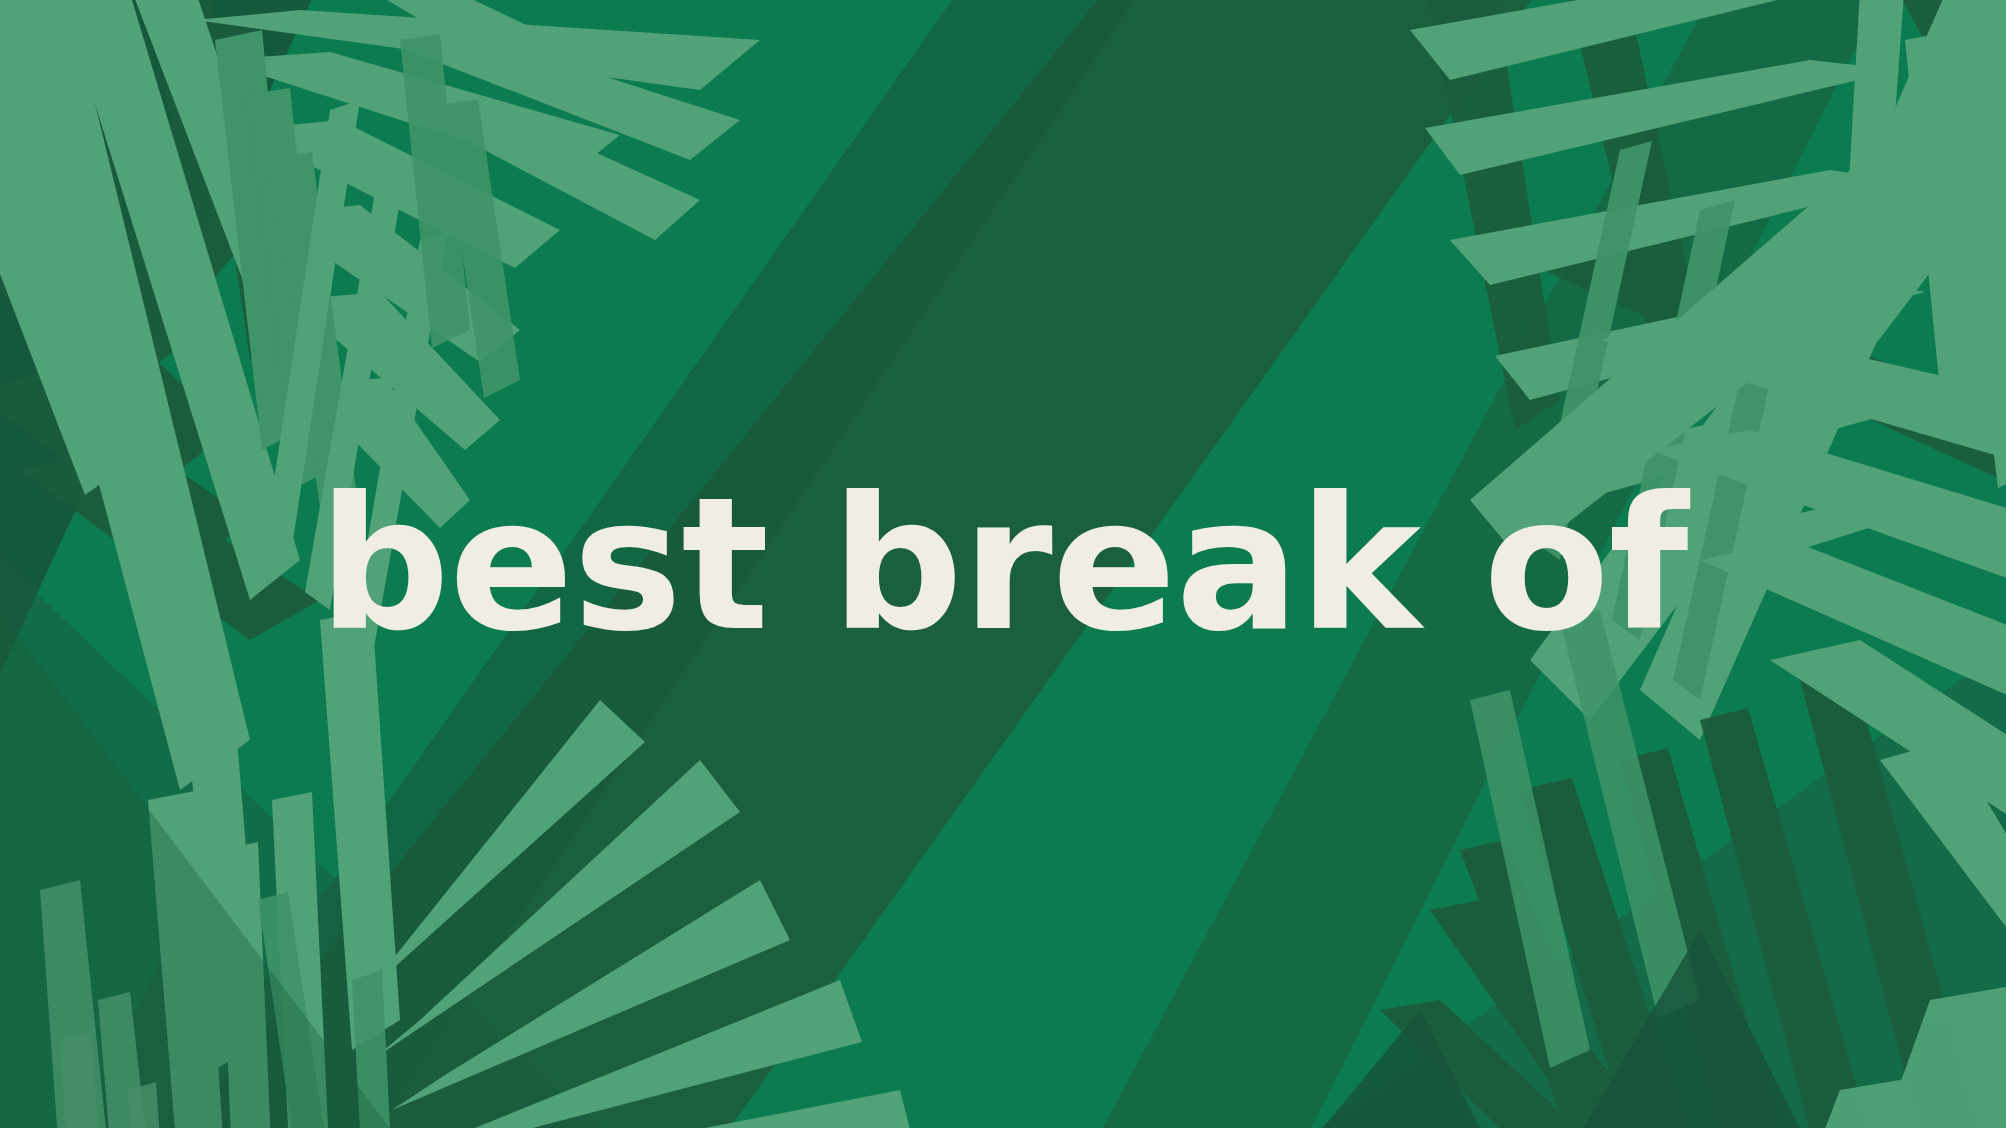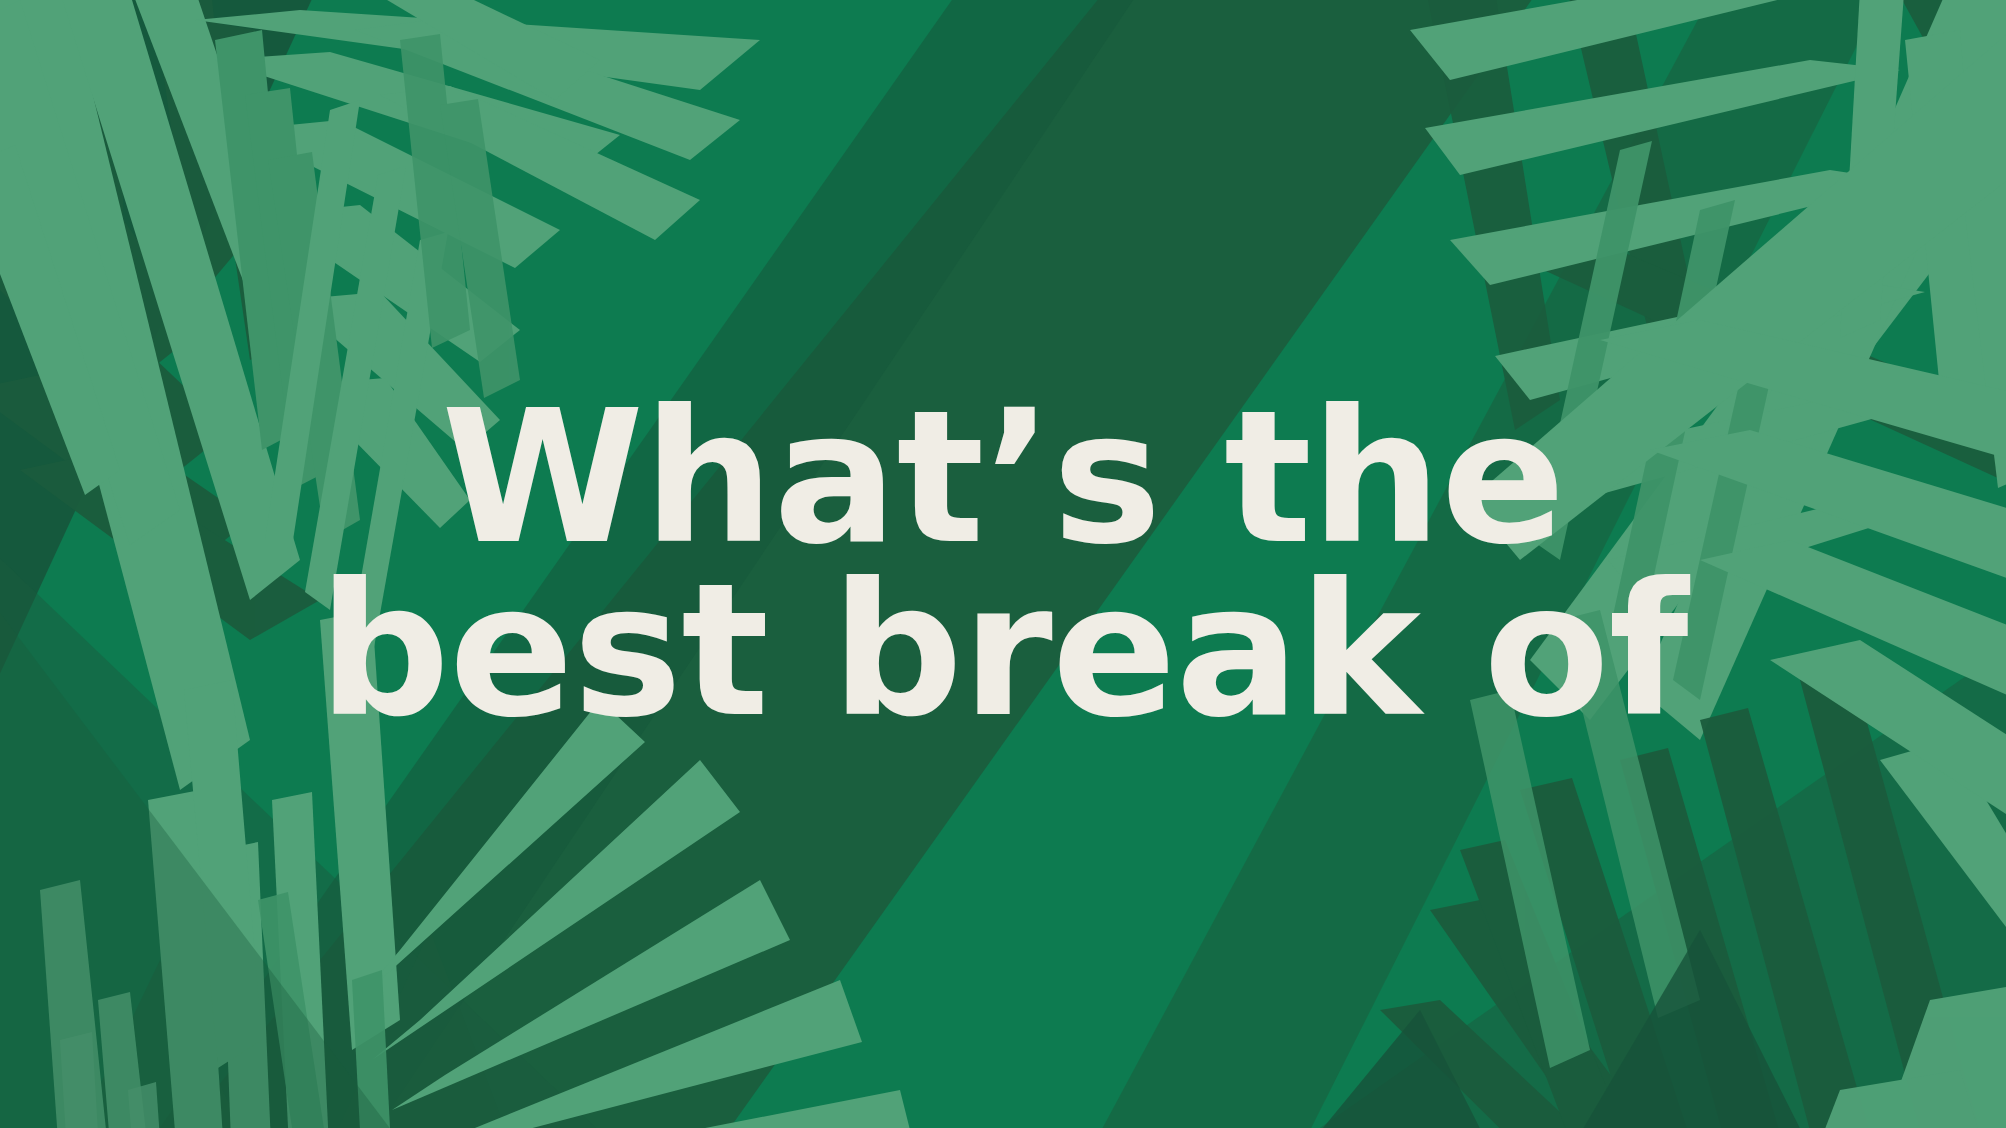--- a/index.html
+++ b/index.html
@@ -241,17 +241,16 @@
       </g>
     </g>
 
     <g>
       <polygon points="-40,560 420,1168 -40,1168" fill="#1b5c3d" opacity="0.35"></polygon>
     </g>
 
   </svg>
 
   <div id="headline">
-    <div class="hl-line l1">What’s the</div>
     <div class="hl-line l2">best break of</div>
   </div>
 
 </div>
 
 </body></html>

